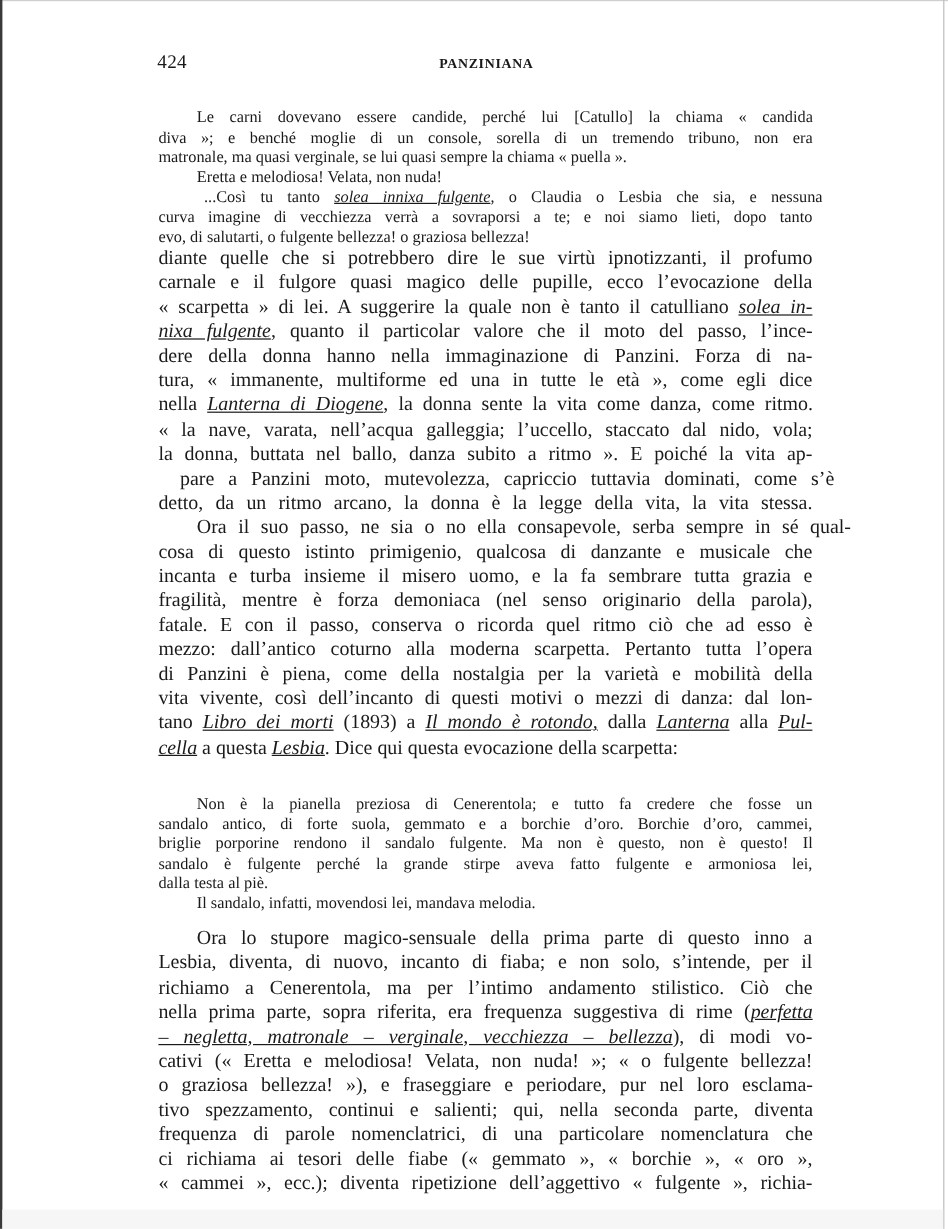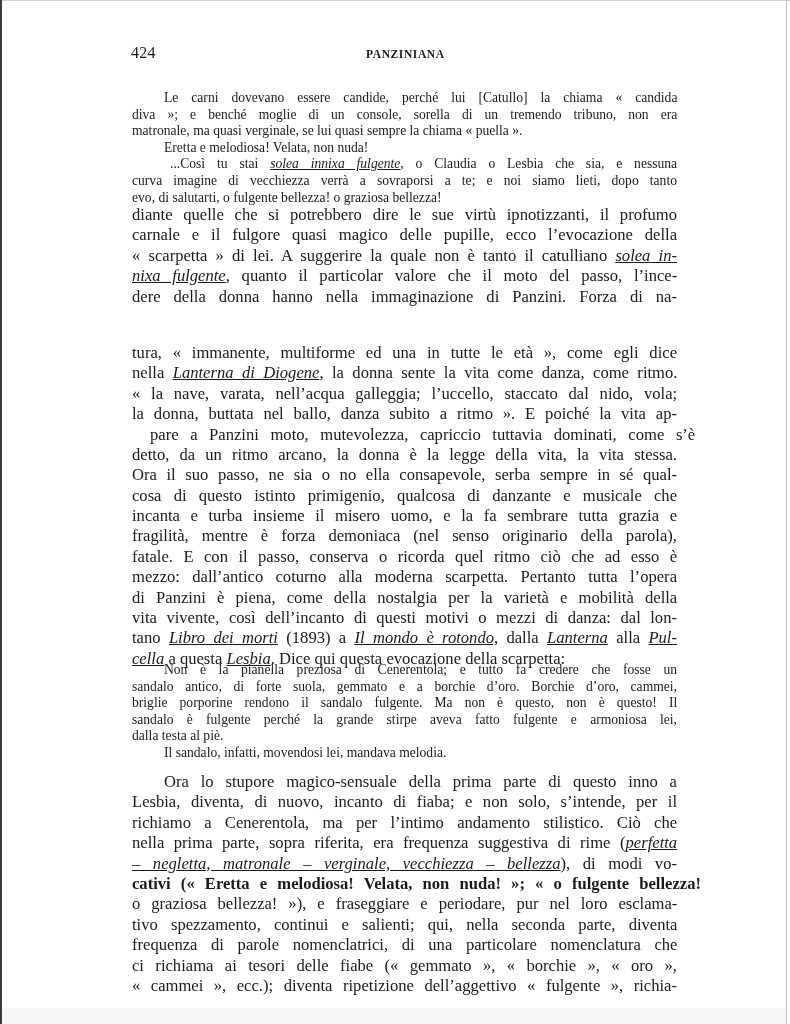--- a/index.html
+++ b/index.html
@@ -50,38 +50,38 @@
 <div class="bottom-band"></div>
 
 <div class="page-number">424</div>
 <div class="running-head">PANZINIANA</div>
 
 <div class="block small" style="top:90px;">
   <span class="line ind1" style="display: block; word-spacing: 9.55px;">Le carni dovevano essere candide, perché lui [Catullo] la chiama « candida</span>
   <span class="line" style="display: block; word-spacing: 8.64px;">diva »; e benché moglie di un console, sorella di un tremendo tribuno, non era</span>
   <span class="line last">matronale, ma quasi verginale, se lui quasi sempre la chiama « puella ».</span>
   <span class="line last ind1">Eretta e melodiosa! Velata, non nuda!</span>
-  <span class="line ind3" style="display: block; word-spacing: 8.46px;"><span>...Così tu stai </span><i>solea innixa fulgente</i><span>, o Claudia o Lesbia che sia, e nessuna</span></span>
+  <span class="line ind3" style="display: block; word-spacing: 8.46px;"><span>...Così tu tanto </span><i>solea innixa fulgente</i><span>, o Claudia o Lesbia che sia, e nessuna</span></span>
   <span class="line" style="display: block; word-spacing: 7.71px;">curva imagine di vecchiezza verrà a sovraporsi a te; e noi siamo lieti, dopo tanto</span>
   <span class="line last">evo, di salutarti, o fulgente bellezza! o graziosa bellezza!</span>
 </div>
 
 <div class="block big" style="top:205px;">
   <span class="line" style="display: block; word-spacing: 6.55px;">diante quelle che si potrebbero dire le sue virtù ipnotizzanti, il profumo</span>
   <span class="line" style="display: block; word-spacing: 7.7px;">carnale e il fulgore quasi magico delle pupille, ecco l’evocazione della</span>
   <span class="line" style="display: block; word-spacing: 4px;"><span>« scarpetta » di lei. A suggerire la quale non è tanto il catulliano </span><i>solea in-</i></span>
   <span class="line" style="display: block; word-spacing: 7.55px;"><i>nixa fulgente</i><span>, quanto il particolar valore che il moto del passo, l’ince-</span></span>
   <span class="line" style="display: block; word-spacing: 8.8px;">dere della donna hanno nella immaginazione di Panzini. Forza di na-</span>
-  <span class="line" style="display: block; word-spacing: 6.62px; margin-top: 36px;">tura, « immanente, multiforme ed una in tutte le età », come egli dice</span>
+  <span class="line" style="display: block; word-spacing: 6.62px;">tura, « immanente, multiforme ed una in tutte le età », come egli dice</span>
   <span class="line" style="display: block; word-spacing: 4.25px;"><span>nella </span><i>Lanterna di Diogene</i><span>, la donna sente la vita come danza, come ritmo.</span></span>
   <span class="line" style="display: block; word-spacing: 6.6px;">« la nave, varata, nell’acqua galleggia; l’uccello, staccato dal nido, vola;</span>
   <span class="line" style="display: block; word-spacing: 5.71px;">la donna, buttata nel ballo, danza subito a ritmo ». E poiché la vita ap-</span>
   <span class="line" style="display: block; word-spacing: 7.44px; margin-left: 18px;">pare a Panzini moto, mutevolezza, capriccio tuttavia dominati, come s’è</span>
   <span class="line" style="display: block; word-spacing: 6px;">detto, da un ritmo arcano, la donna è la legge della vita, la vita stessa.</span>
-  <span class="line" style="display: block; word-spacing: 5.43px;">Ora il suo passo, ne sia o no ella consapevole, serba sempre in sé qual-</span>
+  <span class="line" style="display: block; word-spacing: 5.43px; margin-left: 32px;">Ora il suo passo, ne sia o no ella consapevole, serba sempre in sé qual-</span>
   <span class="line" style="display: block; word-spacing: 8px;">cosa di questo istinto primigenio, qualcosa di danzante e musicale che</span>
   <span class="line" style="display: block; word-spacing: 6.38px;">incanta e turba insieme il misero uomo, e la fa sembrare tutta grazia e</span>
   <span class="line" style="display: block; word-spacing: 8.89px;">fragilità, mentre è forza demoniaca (nel senso originario della parola),</span>
   <span class="line" style="display: block; word-spacing: 6.29px;">fatale. E con il passo, conserva o ricorda quel ritmo ciò che ad esso è</span>
   <span class="line" style="display: block; word-spacing: 8.13px;">mezzo: dall’antico coturno alla moderna scarpetta. Pertanto tutta l’opera</span>
   <span class="line" style="display: block; word-spacing: 7px;">di Panzini è piena, come della nostalgia per la varietà e mobilità della</span>
   <span class="line" style="display: block; word-spacing: 5.33px;">vita vivente, così dell’incanto di questi motivi o mezzi di danza: dal lon-</span>
   <span class="line" style="display: block; word-spacing: 4.15px;"><span>tano </span><i>Libro dei morti</i><span> (1893) a </span><i>Il mondo è rotondo,</i><span> dalla </span><i>Lanterna</i><span> alla </span><i>Pul-</i></span>
   <span class="line last"><i>cella</i><span> a questa </span><i>Lesbia</i><span>. Dice qui questa evocazione della scarpetta:</span></span>
 </div>
@@ -94,19 +94,19 @@
   <span class="line last">dalla testa al piè.</span>
   <span class="line last ind1">Il sandalo, infatti, movendosi lei, mandava melodia.</span>
 </div>
 
 <div class="block big" style="top:772px;">
   <span class="line ind2" style="display: block; word-spacing: 7.7px;">Ora lo stupore magico-sensuale della prima parte di questo inno a</span>
   <span class="line" style="display: block; word-spacing: 6.33px;">Lesbia, diventa, di nuovo, incanto di fiaba; e non solo, s’intende, per il</span>
   <span class="line" style="display: block; word-spacing: 9.11px;">richiamo a Cenerentola, ma per l’intimo andamento stilistico. Ciò che</span>
   <span class="line" style="display: block; word-spacing: 5.4px;"><span>nella prima parte, sopra riferita, era frequenza suggestiva di rime (</span><i>perfetta</i></span>
   <span class="line" style="display: block; word-spacing: 8.4px;"><i>– negletta, matronale – verginale, vecchiezza – bellezza</i><span>), di modi vo-</span></span>
-  <span class="line" style="display: block; word-spacing: 6px; font-weight: bold;">cativi (« Eretta e melodiosa! Velata, non nuda! »; « o fulgente bellezza!</span>
+  <span class="line" style="display: block; word-spacing: 6px;">cativi (« Eretta e melodiosa! Velata, non nuda! »; « o fulgente bellezza!</span>
   <span class="line" style="display: block; word-spacing: 6.82px;">o graziosa bellezza! »), e fraseggiare e periodare, pur nel loro esclama-</span>
   <span class="line" style="display: block; word-spacing: 9px;">tivo spezzamento, continui e salienti; qui, nella seconda parte, diventa</span>
   <span class="line" style="display: block; word-spacing: 9.5px;">frequenza di parole nomenclatrici, di una particolare nomenclatura che</span>
   <span class="line" style="display: block; word-spacing: 7.21px;">ci richiama ai tesori delle fiabe (« gemmato », « borchie », « oro »,</span>
   <span class="line" style="display: block; word-spacing: 6.3px;">« cammei », ecc.); diventa ripetizione dell’aggettivo « fulgente », richia-</span>
 </div>
 
 </body></html>

